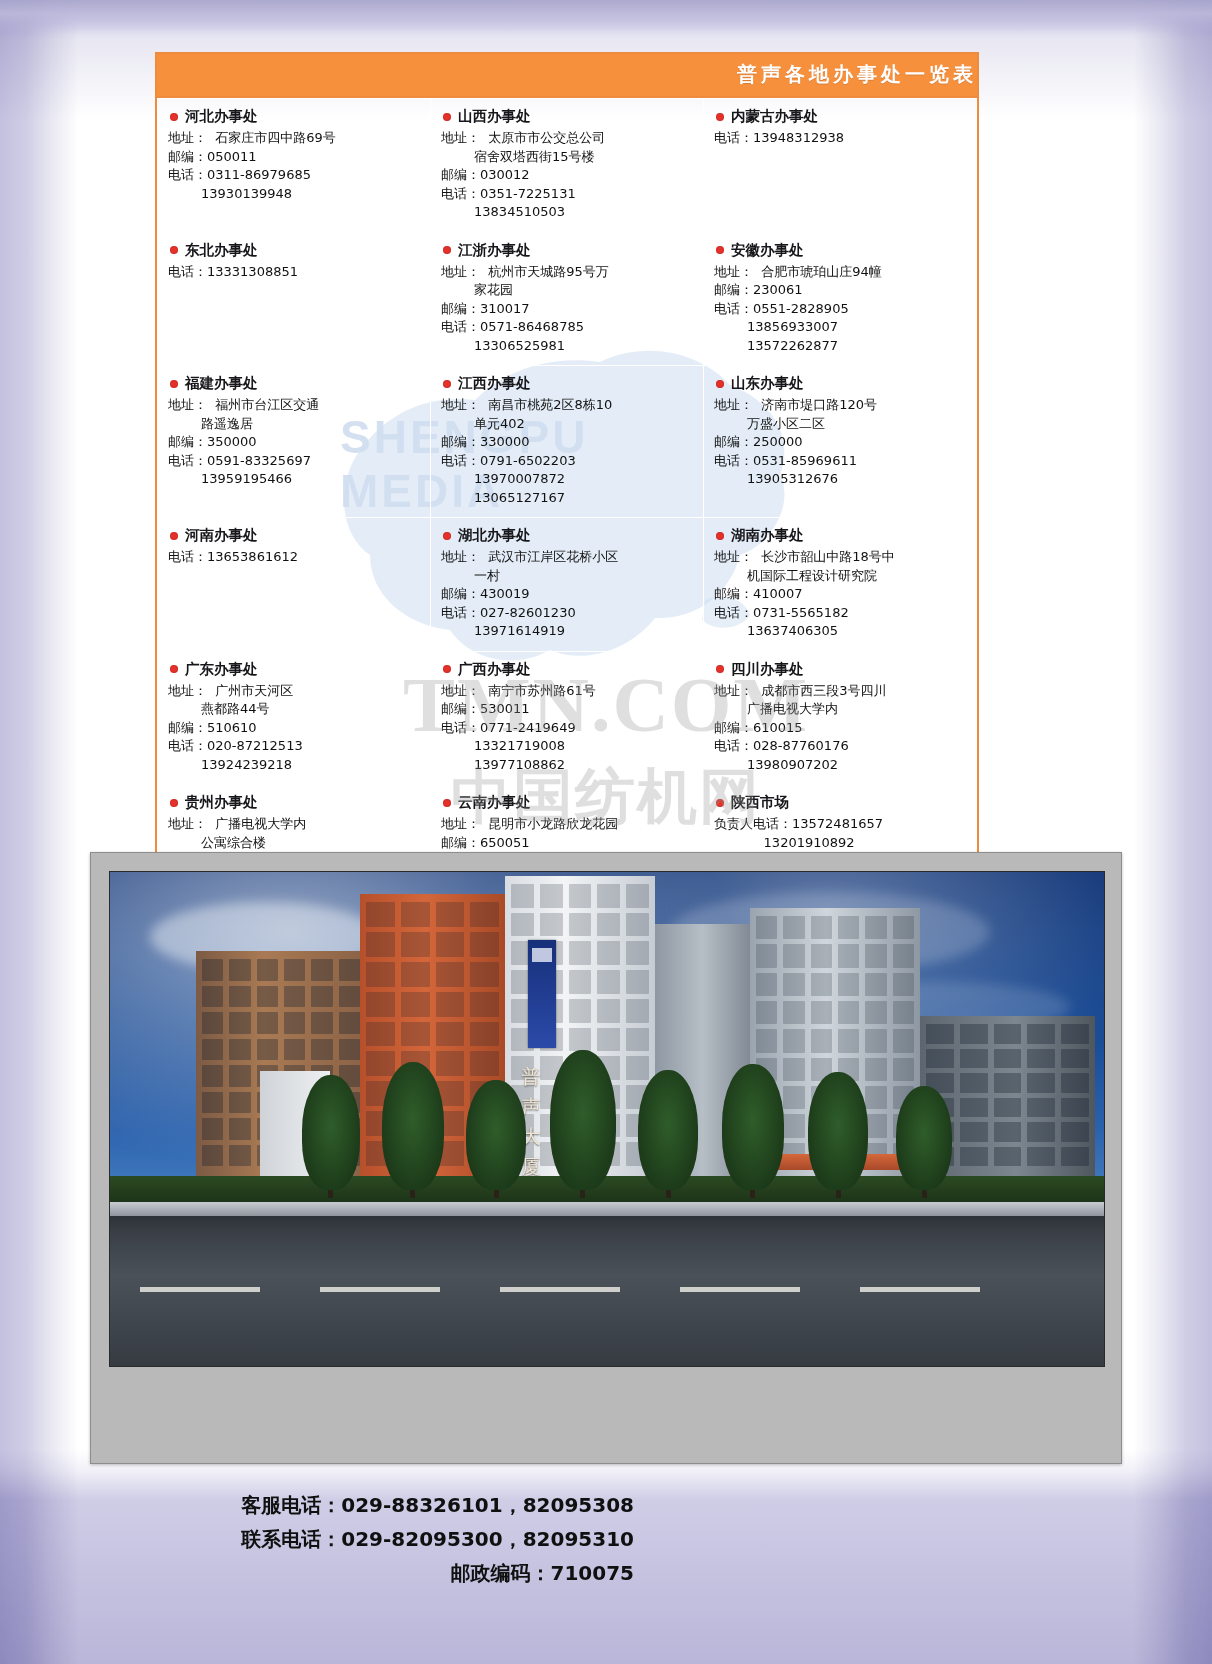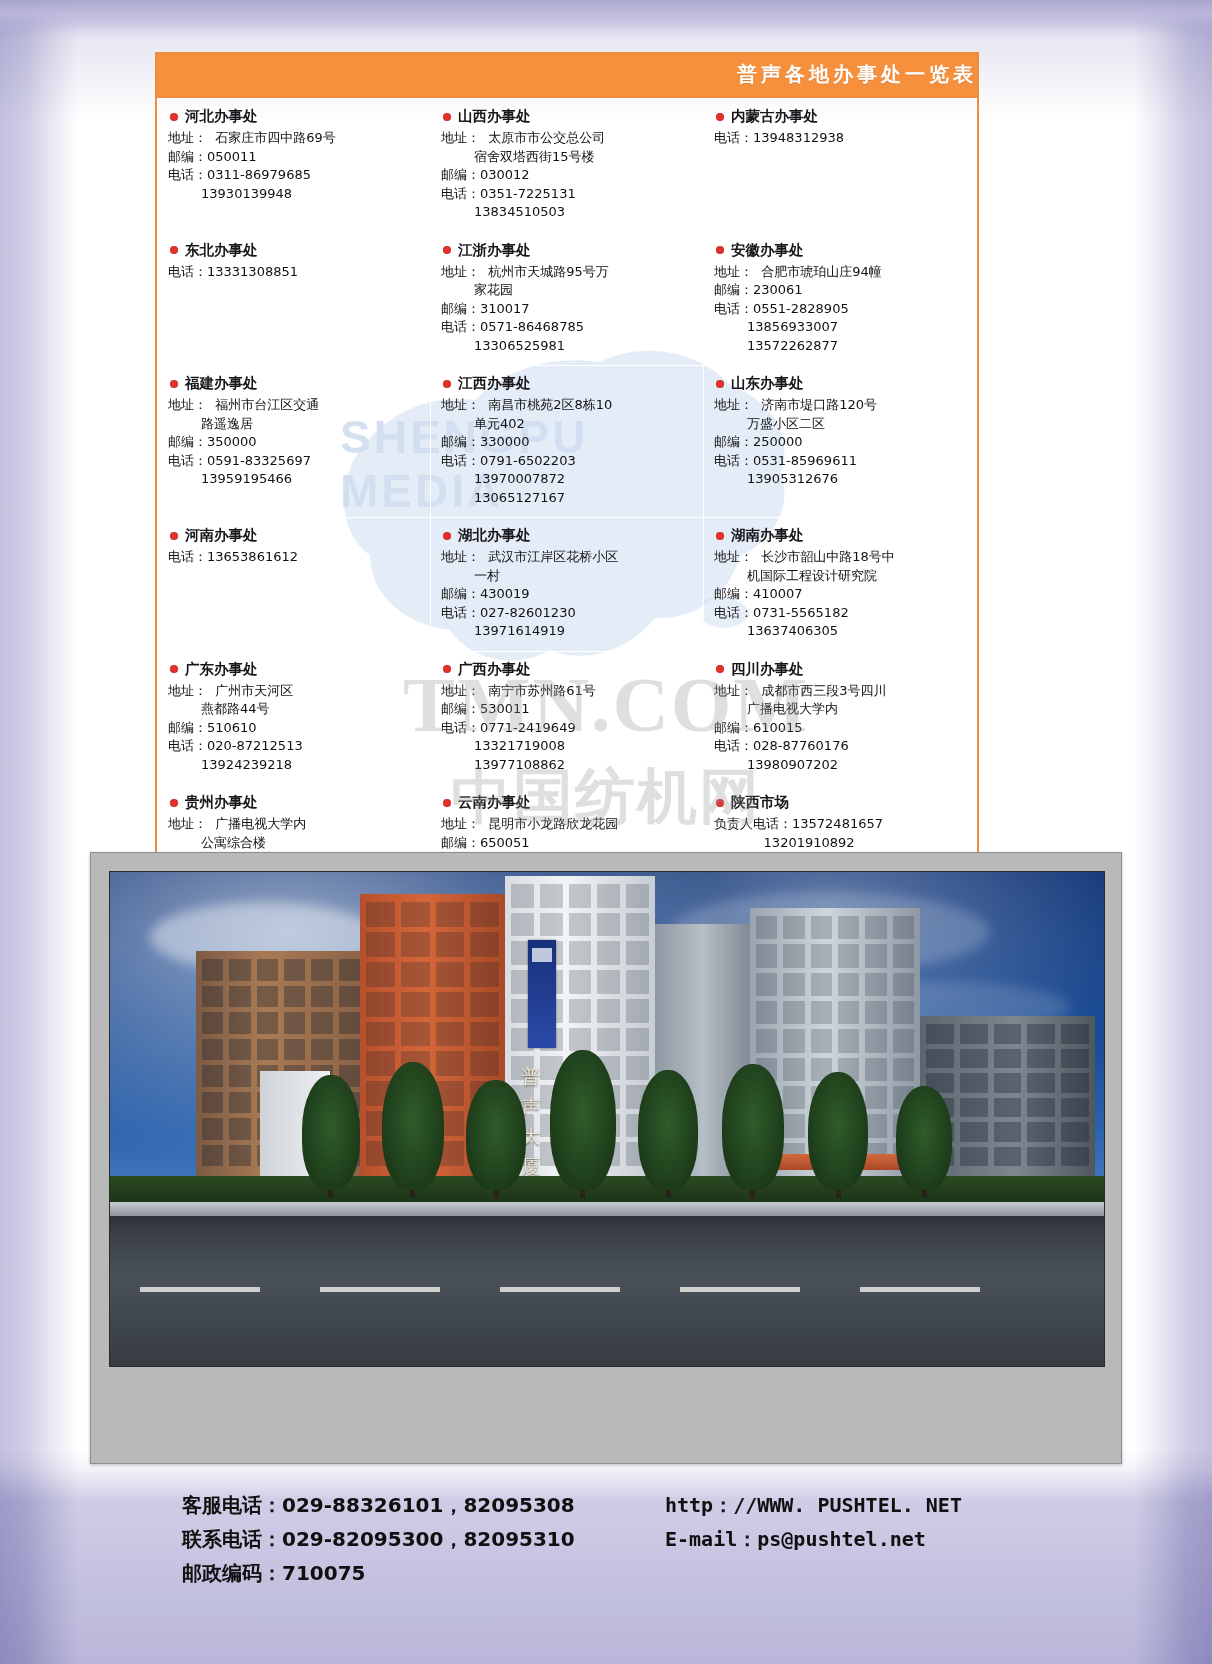--- a/index.html
+++ b/index.html
@@ -219,21 +219,21 @@
     font-size:19px;letter-spacing:1px;padding-top:4px;
     font-family:"Liberation Serif",serif;
   }
 
   
   .footer{
     position:absolute;left:0;top:1488px;width:1212px;height:120px;z-index:5;
     color:#101010;
   }
   .f-left{
-    position:absolute;left:182px;top:0;width:460px;
+    position:absolute;left:174px;top:0;width:460px;text-align:right;
   }
   .f-right{
     position:absolute;left:665px;top:0;width:470px;
   }
   .f-line{
     font-size:20px;line-height:34px;font-weight:bold;white-space:pre;
     font-family:"DejaVu Sans Mono",monospace;
   }
   .f-line.cn{font-family:"DejaVu Sans",sans-serif;}
 </style>
@@ -706,17 +706,13 @@
   </div>
 
 </div>
 
 <div class="footer">
   <div class="f-left">
     <div class="f-line cn">客服电话：029-88326101，82095308</div>
     <div class="f-line cn">联系电话：029-82095300，82095310</div>
     <div class="f-line cn">邮政编码：710075</div>
   </div>
-  <div class="f-right">
-    <div class="f-line">http：//WWW. PUSHTEL. NET</div>
-    <div class="f-line">E-mail：ps@pushtel.net</div>
-  </div>
 </div>
 
 </body></html>

